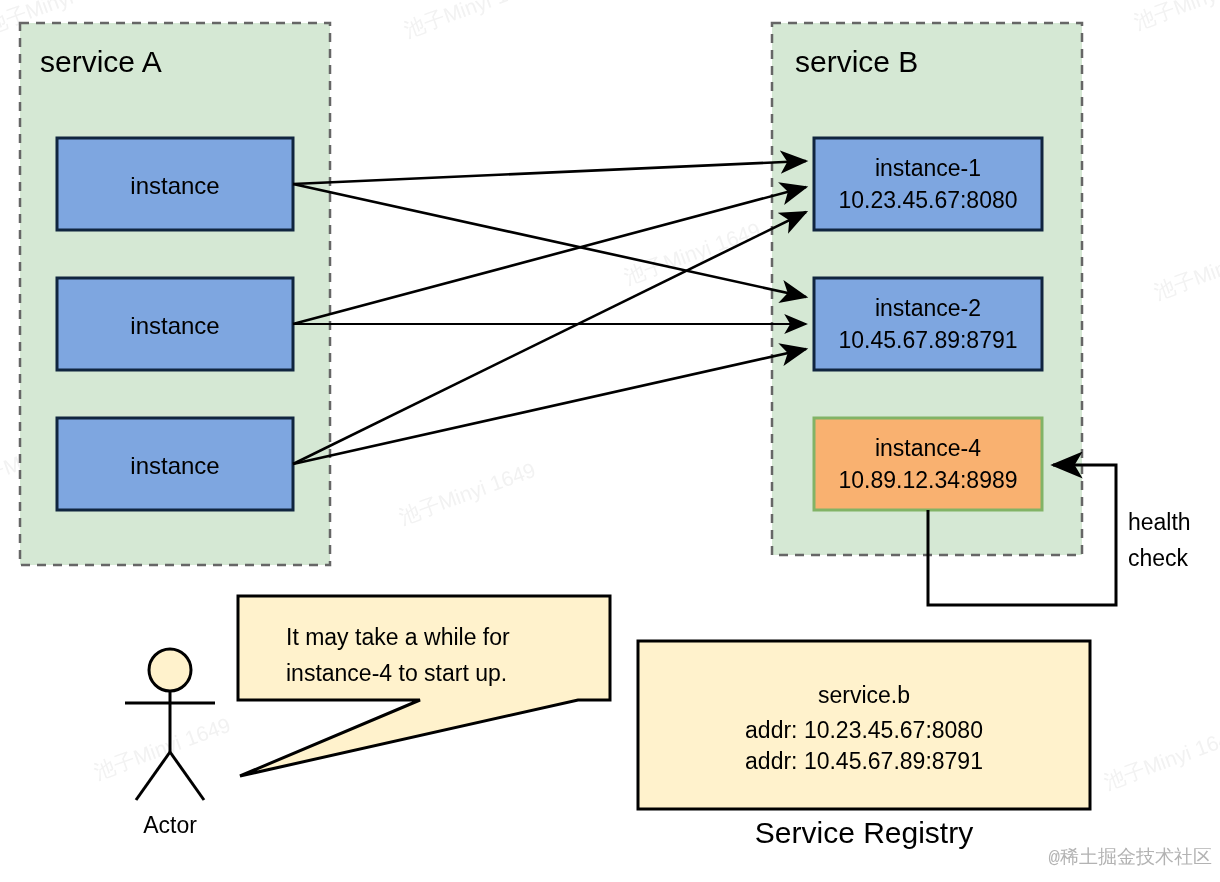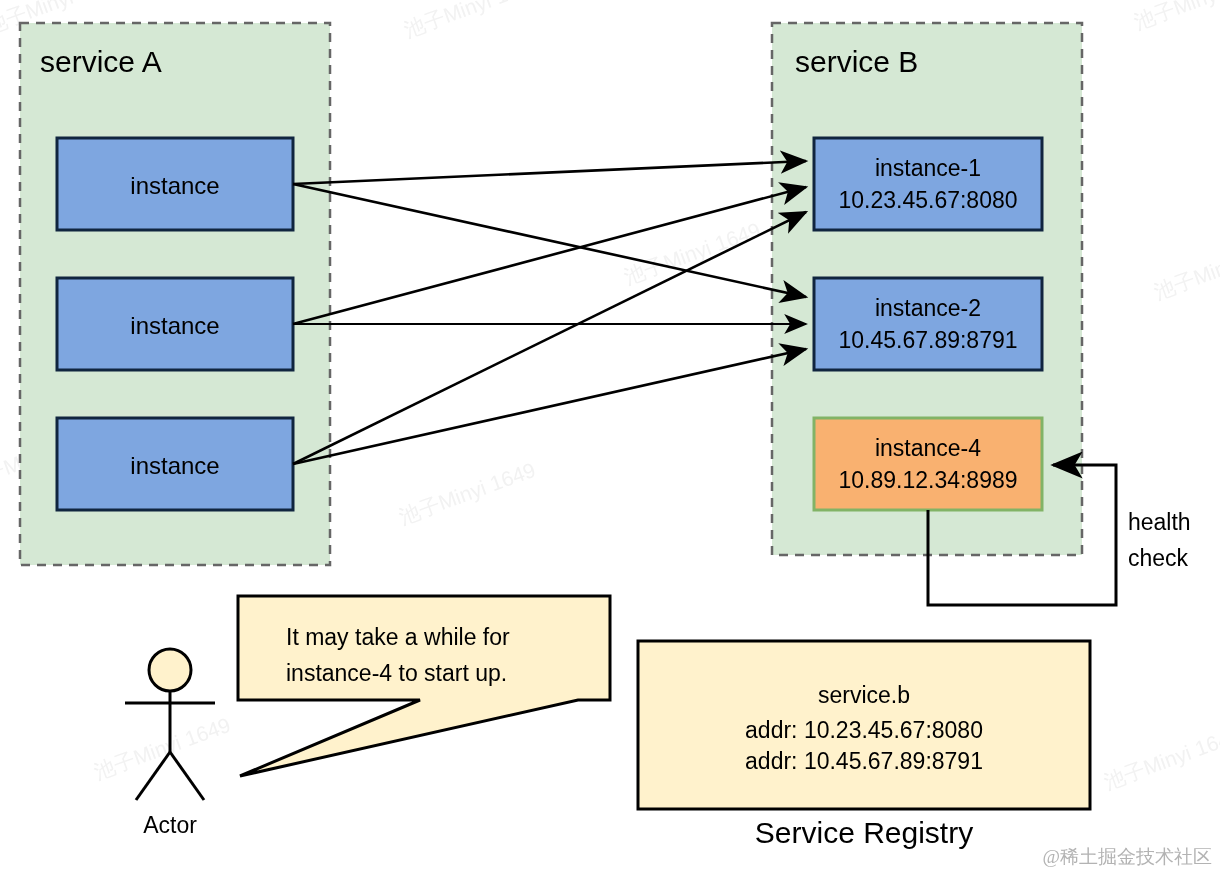--- a/index.html
+++ b/index.html
@@ -35,21 +35,21 @@
     transform-origin: left top;
     user-select: none;
     pointer-events: none;
   }
   .credit {
     position: absolute;
     right: 8px;
     bottom: 12px;
     color: #b3b3b3;
     font-size: 19px;
-    font-family: Liberation Serif, serif;
+    font-family: Liberation Mono, monospace;
     white-space: nowrap;
   }
   text {
     font-family: "Liberation Sans", sans-serif;
     fill: #000000;
   }
   .container-title { font-size: 30px; }
   .box-label      { font-size: 24px; }
   .box-label-sm   { font-size: 23px; }
   .note-text      { font-size: 23px; }

